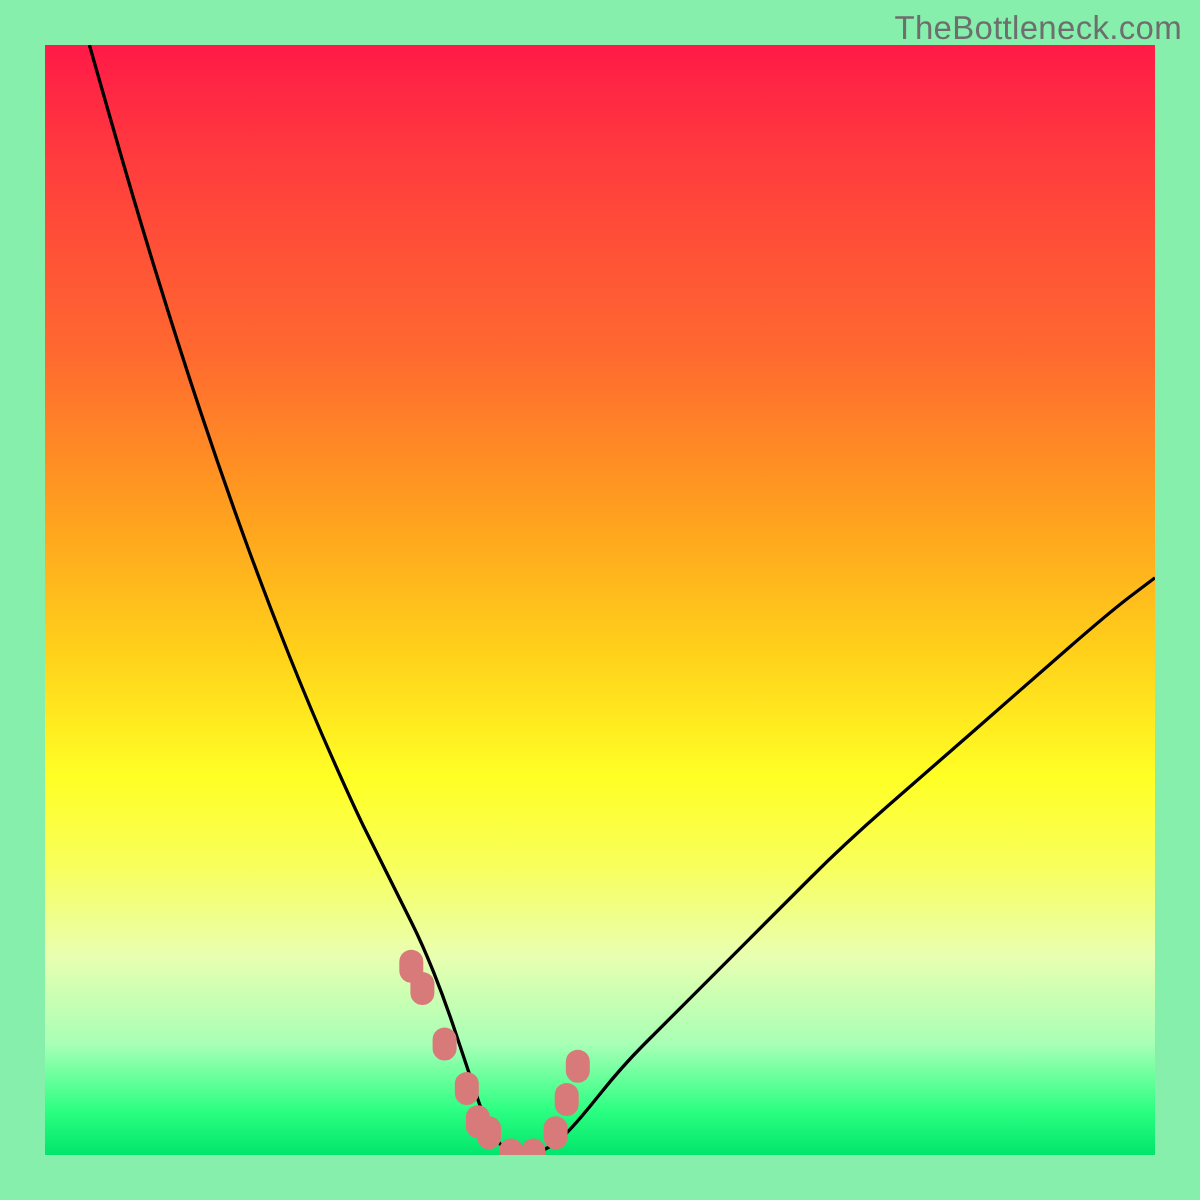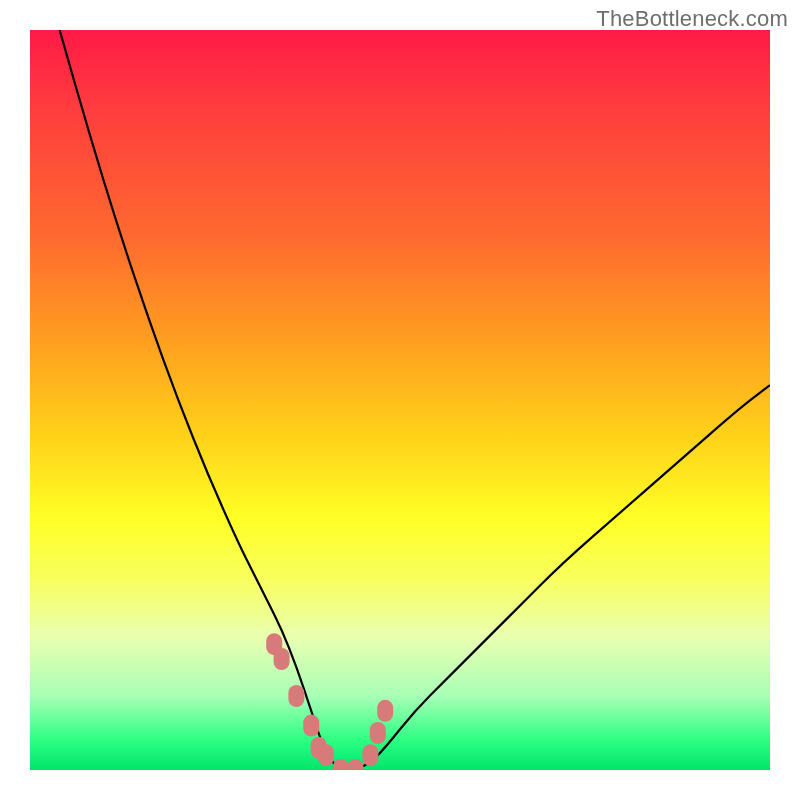--- a/index.html
+++ b/index.html
@@ -8,21 +8,21 @@
     background: #000;
     width: 800px;
     height: 800px;
     overflow: hidden;
     font-family: Arial, Helvetica, sans-serif;
   }
   .frame {
     position: relative;
     width: 800px;
     height: 800px;
-    background: #ffffff;
+    background: #86efac;
     text-align: center;
   }
   .watermark {
     position: absolute;
     top: 6px;
     right: 12px;
     color: #6e6e6e;
     font-size: 22px;
     font-weight: 500;
     z-index: 10;

